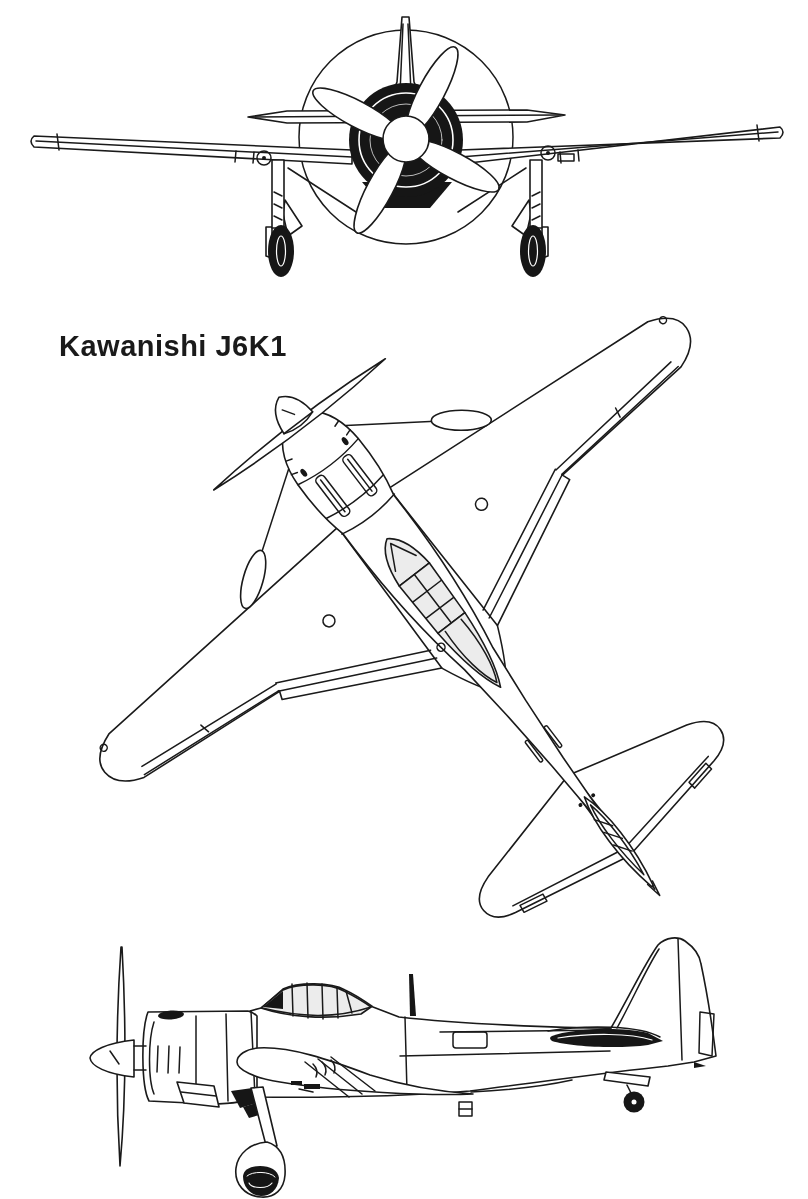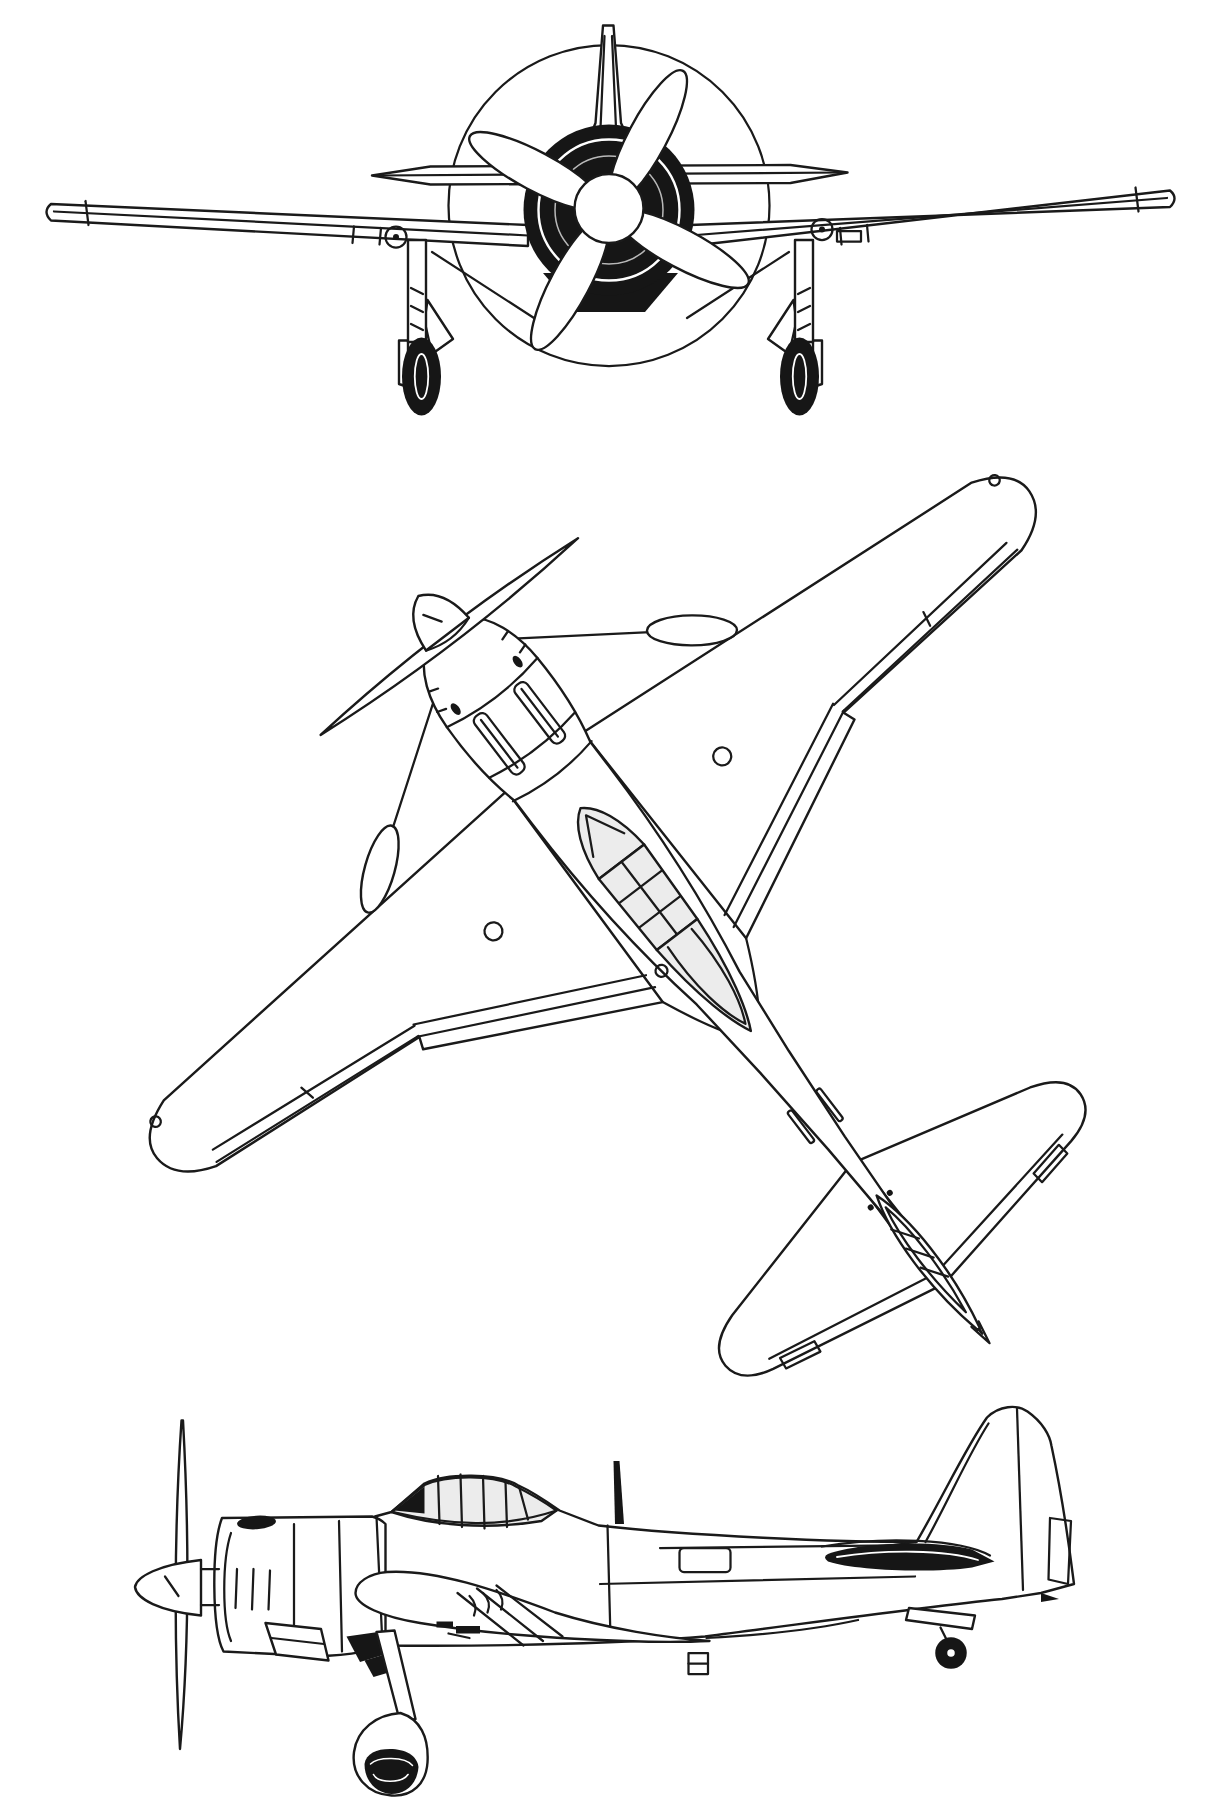--- a/index.html
+++ b/index.html
@@ -292,13 +292,14 @@
         <path class="dk" d="M243,1107 L263,1101 L266,1113 L249,1118 Z"></path>
         <path class="fw" stroke-width="1.5" d="M251,1088 L263,1087 L277,1146 L267,1149 Z"></path>
         <path class="fw" stroke-width="1.8" d="M267,1142 C251,1143 238,1153 236,1168 C234,1184 245,1196 261,1197 C275,1198 284,1189 285,1175 C286,1158 280,1146 267,1142 Z"></path>
         <path class="dk" d="M243,1176 C243,1190 254,1196 261,1196 C270,1196 278,1190 279,1178 C278,1170 270,1166 260,1166 C251,1166 244,1169 243,1176 Z"></path>
         <path class="wl" stroke-width="1.1" d="M249,1183 C252,1189 268,1189 272,1183"></path>
         <path class="wl" stroke-width="1" d="M247,1176 C252,1171 270,1171 275,1177"></path>
       </g>
     </g>
   </svg>
 
+  <div class="title">Kawanishi J6K1</div>
 </div>
 
 </body></html>

